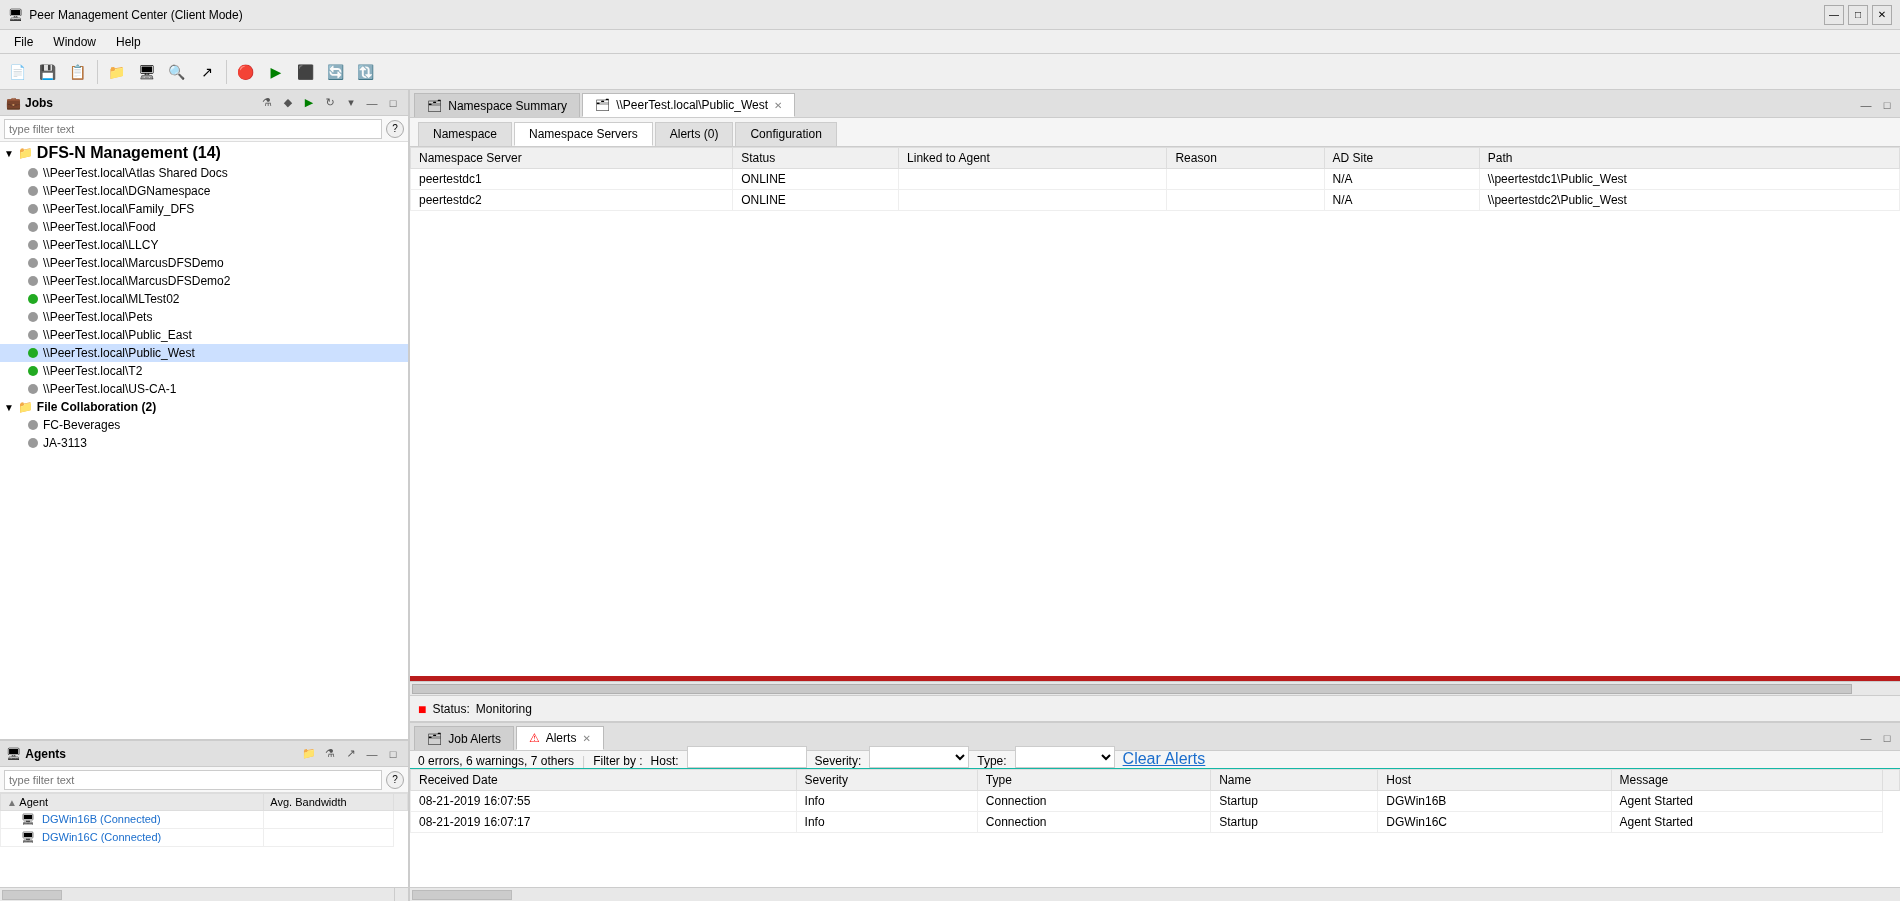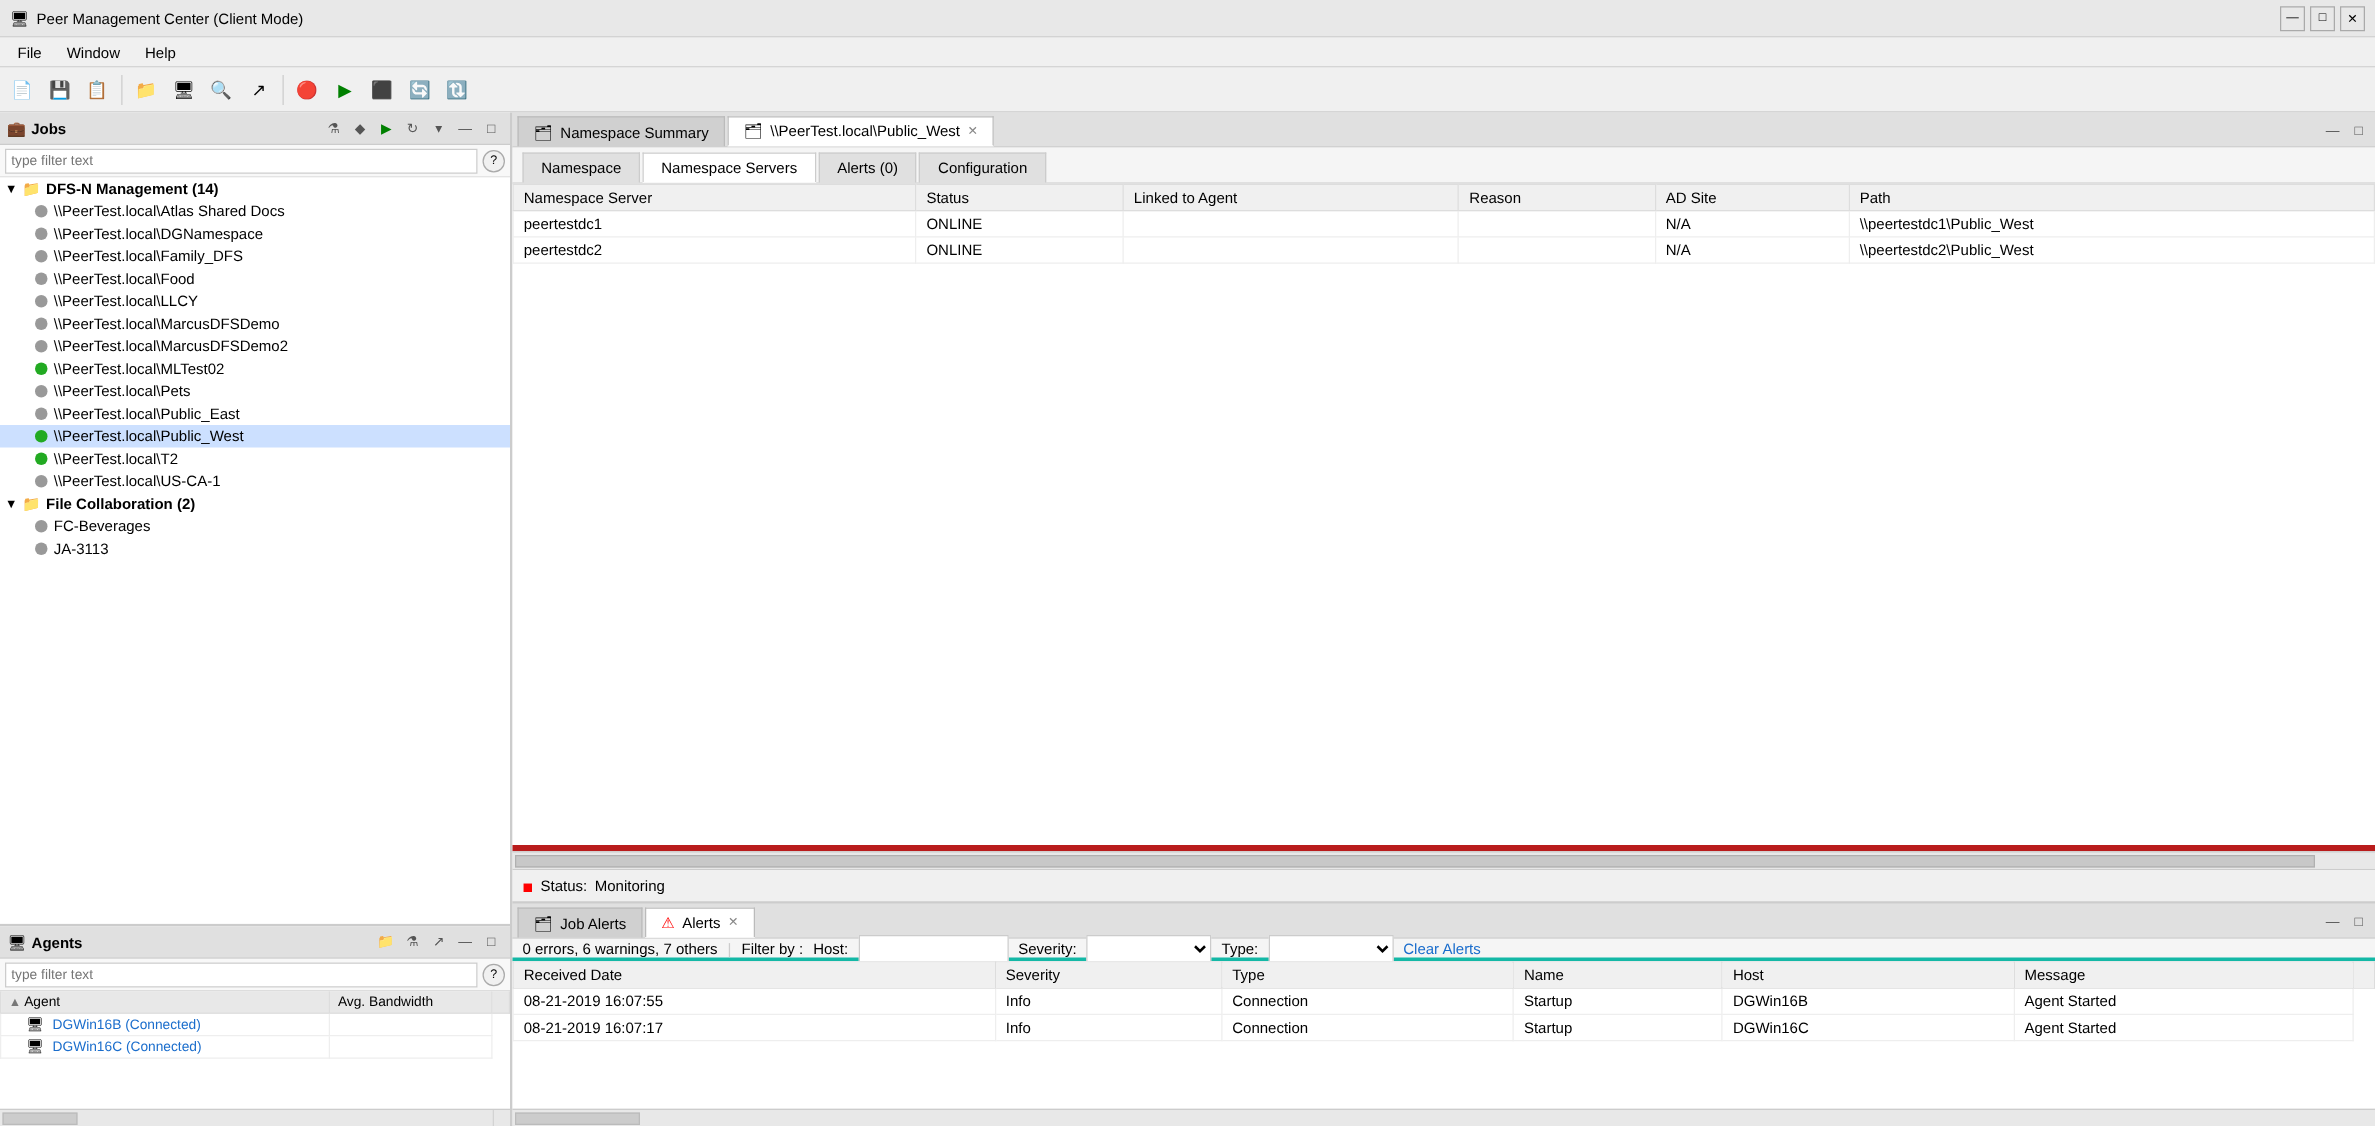--- a/index.html
+++ b/index.html
@@ -278,42 +278,42 @@
     .alerts-table td {
       border: 1px solid #eee;
       padding: 3px 8px;
       font-size: 12px;
     }
 
     .alerts-filter-bar {
       height: 18px;
       background: #f5f5f5;
       display: flex;
-      align-items: center;
+      align-items: flex-end;
       padding: 0 8px;
-      border-bottom: 3px solid #14b8a6;
+      border-bottom: 1px solid #14b8a6;
       gap: 8px;
       font-size: 12px;
     }
     .alerts-filter-input {
       height: 22px;
       border: 1px solid #ccc;
       padding: 0 4px;
       font-size: 11px;
       width: 120px;
       background: white;
     }
     .alerts-filter-select {
       height: 22px;
       border: 1px solid #ccc;
       font-size: 11px;
       width: 100px;
       background: white;
     }
-    .clear-alerts-link { color: #1a6dcc; cursor: pointer; font-size: 12px; }
+    .clear-alerts-link { color: #1a6dcc; text-decoration: underline; cursor: pointer; font-size: 16px; }
 
     .ns-scroll-h-bar {
       height: 14px;
       background: #e8e8e8;
       border-top: 1px solid #ccc;
       position: relative;
       overflow: hidden;
     }
     .ns-scroll-h-thumb-inner {
       position: absolute;
@@ -399,21 +399,21 @@
       </div>
       <div class="filter-bar">
         <input class="filter-input" placeholder="type filter text" style="">
         <div class="filter-help">?</div>
       </div>
       <div class="tree-container" id="jobs-tree">
 
       <div class="tree-group">
       <span style="font-size:10px; margin-right:4px;">▼</span>
       <span style="font-size:12px; margin-right:4px;">📁</span>
-      <span style="font-size:12px;">DFS-N Management (14)</span>
+      <span style="font-size:16px;">DFS-N Management (14)</span>
     </div>
           <div class="tree-item">
         <span style="display:inline-block; width:24px;"></span>
         <span style="width:10px; height:10px; border-radius:50%; background:#999; display:inline-block; margin-right:5px; flex-shrink:0;"></span>
         <span style="font-size:12px;">\\PeerTest.local\Atlas Shared Docs</span>
       </div>
           <div class="tree-item">
         <span style="display:inline-block; width:24px;"></span>
         <span style="width:10px; height:10px; border-radius:50%; background:#999; display:inline-block; margin-right:5px; flex-shrink:0;"></span>
         <span style="font-size:12px;">\\PeerTest.local\DGNamespace</span>

